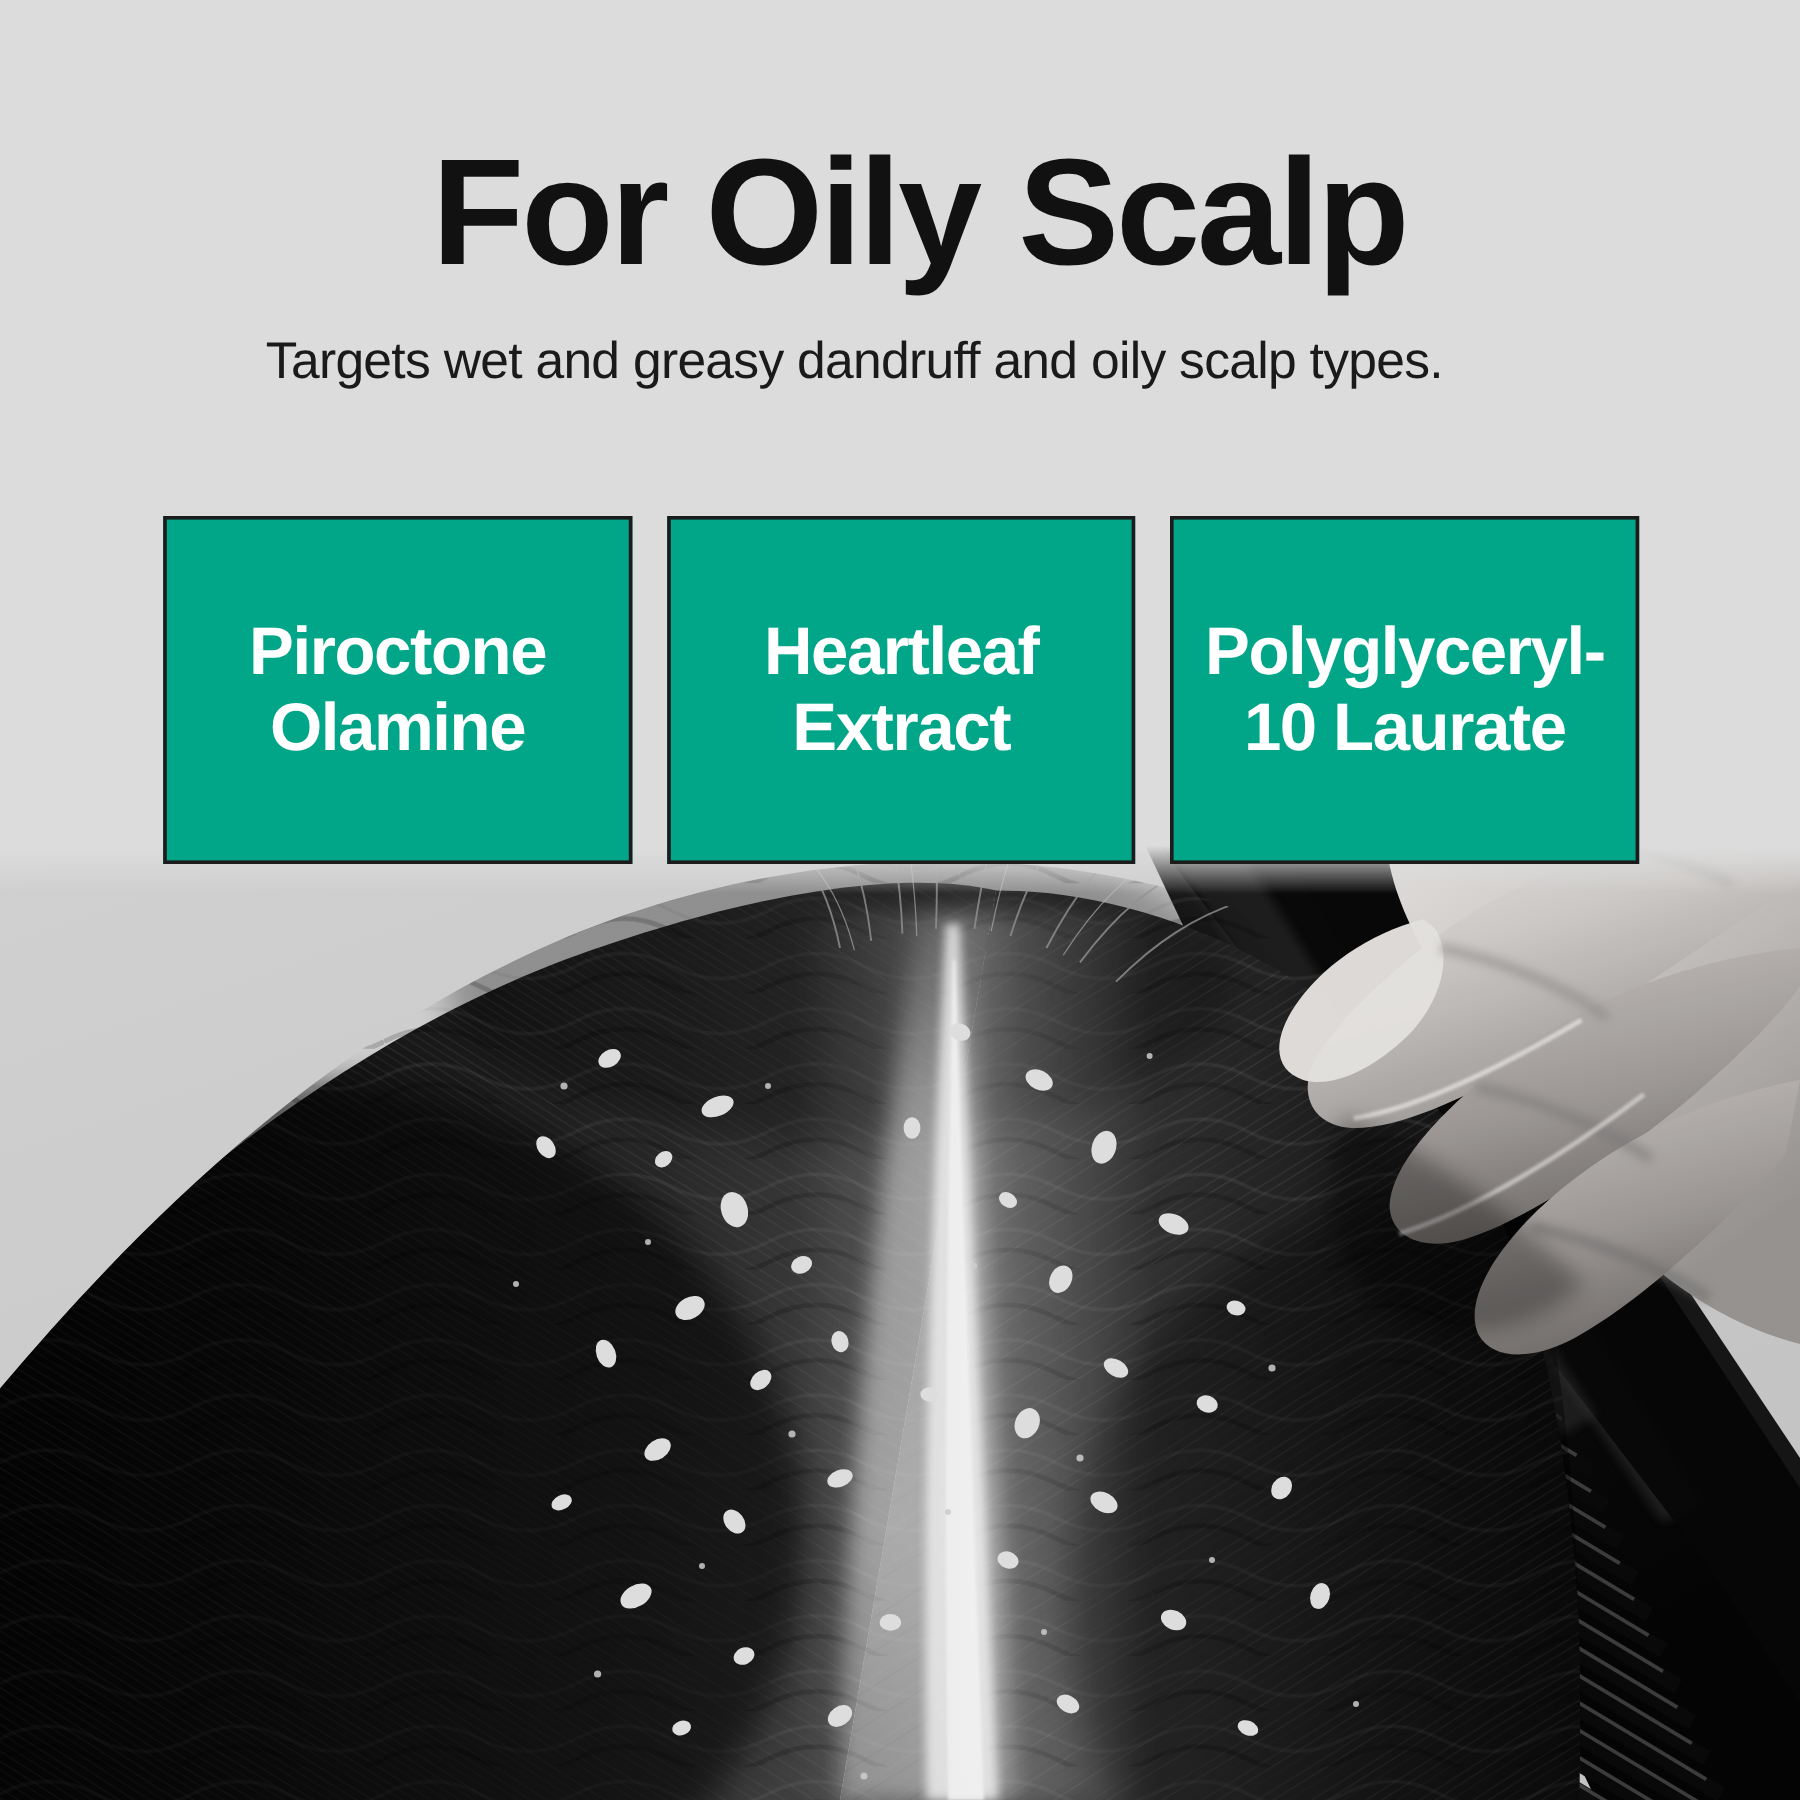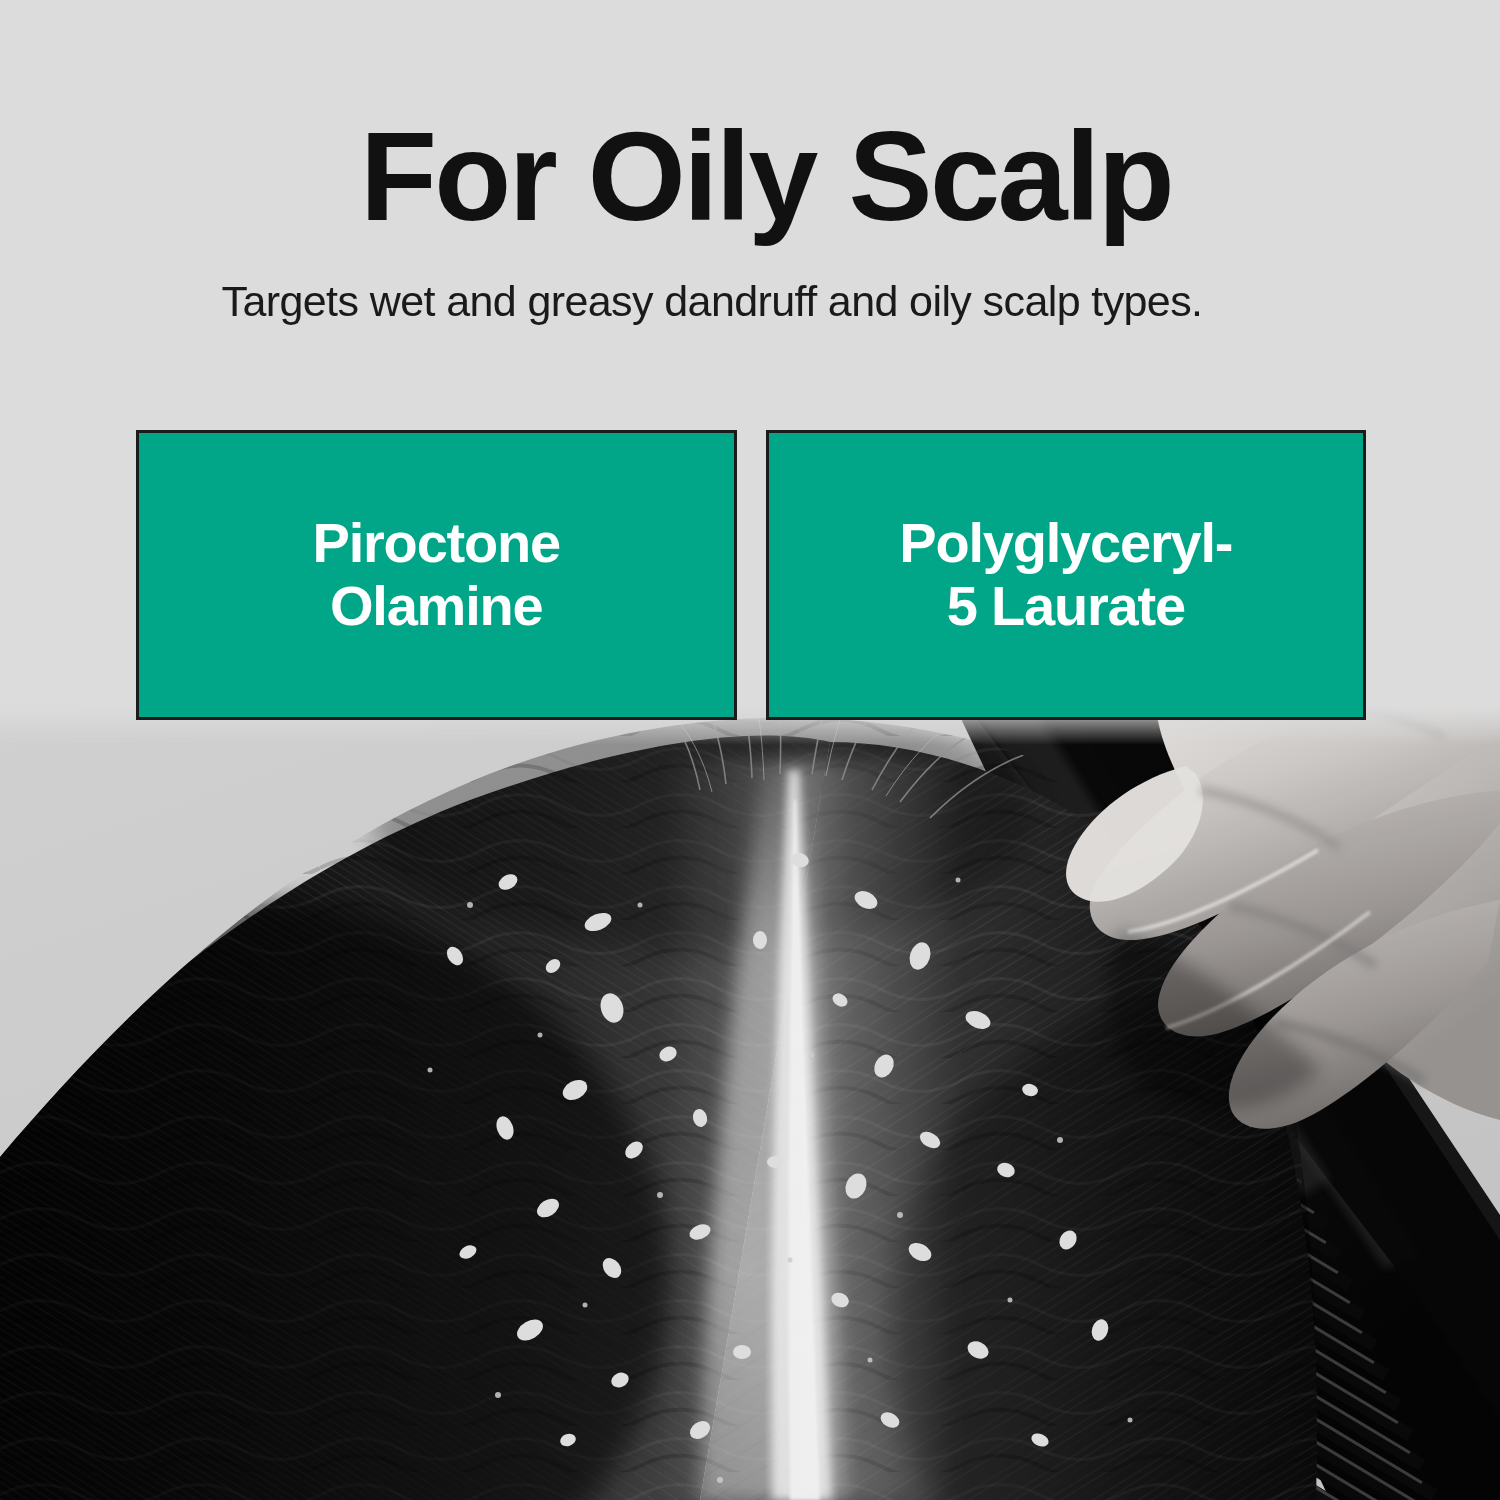--- a/index.html
+++ b/index.html
@@ -436,18 +436,22 @@
   <div class="headline">For Oily Scalp</div>
 
   <div class="subhead">Targets wet and greasy dandruff and oily scalp types.</div>
 
   <div class="badge-row">
     <div class="badge">
       <span class="badge-label">Piroctone
 Olamine</span>
     </div>
     <div class="badge">
+      <span class="badge-label">Heartleaf
+Extract</span>
+    </div>
+    <div class="badge">
       <span class="badge-label">Polyglyceryl-
-5 Laurate</span>
+10 Laurate</span>
     </div>
   </div>
 
 </div>
 
 </body></html>

